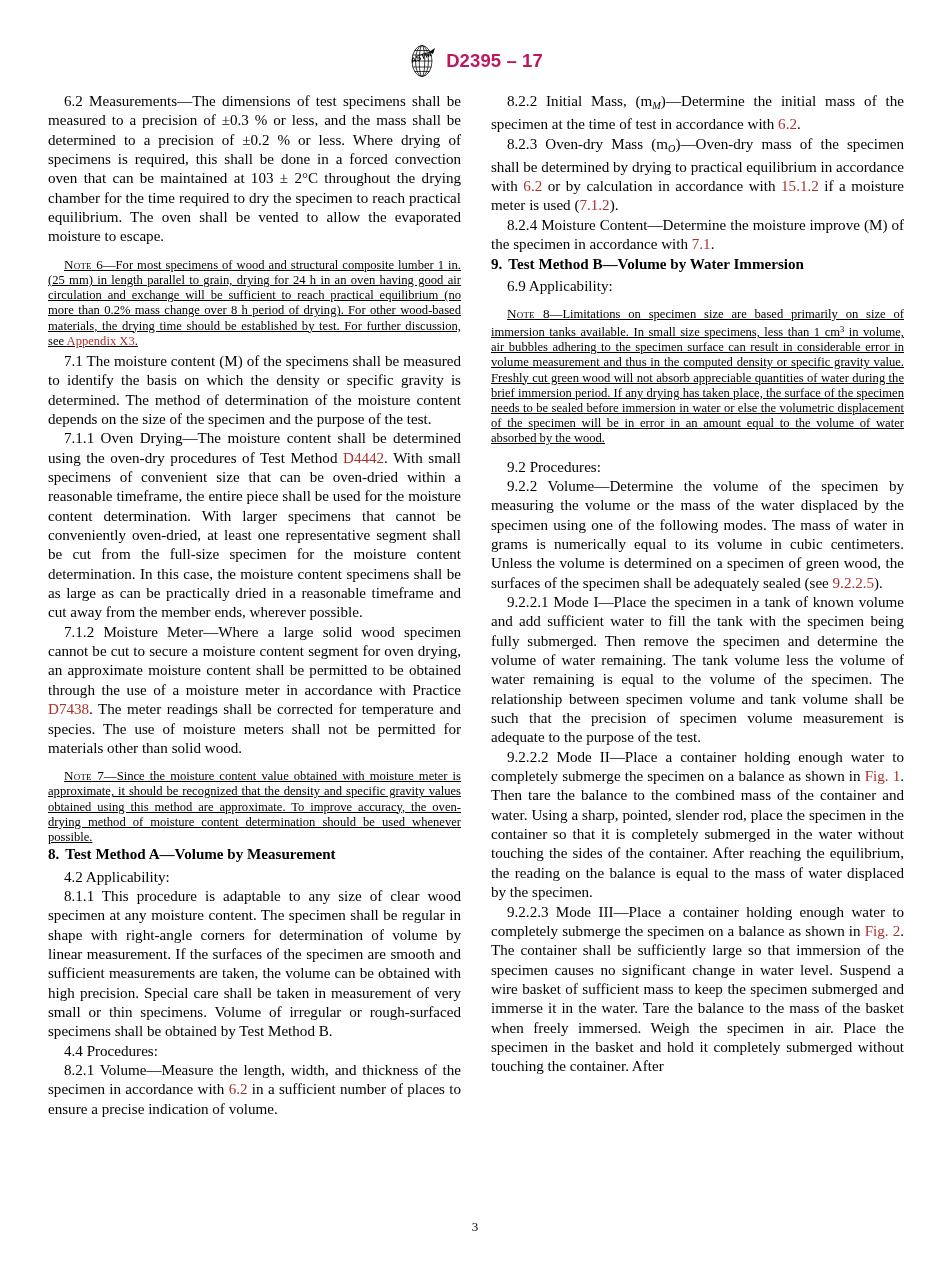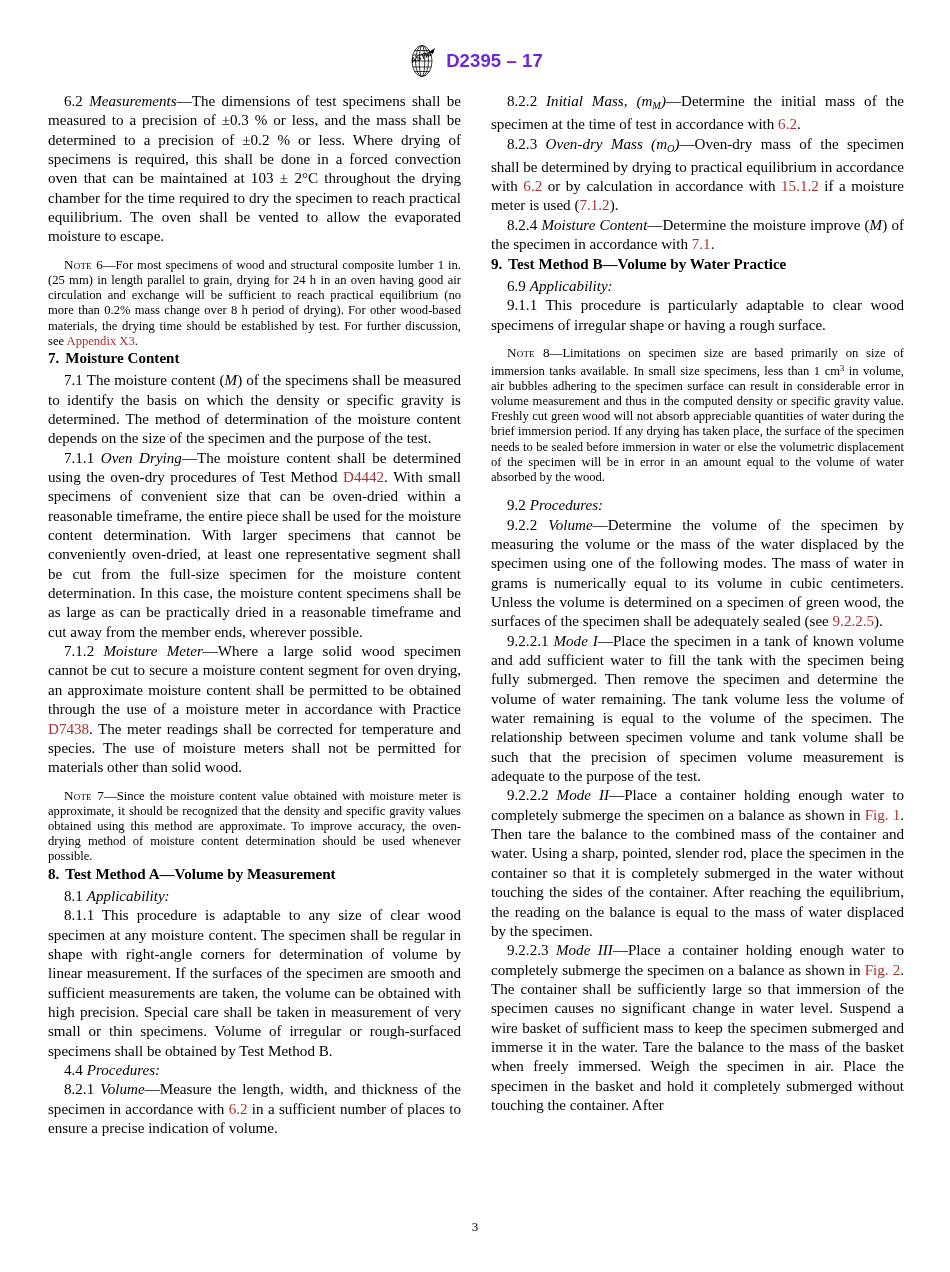--- a/index.html
+++ b/index.html
@@ -37,21 +37,21 @@
   .astm-logo {
     display: block;
     width: 30px;
     height: 34px;
   }
   .doc-title {
     font-family: "Liberation Sans", "DejaVu Sans", sans-serif;
     font-weight: bold;
     font-size: 18.5px;
     letter-spacing: 0.1px;
-    color: #6d28d9;
+    color: #be185d;
     white-space: nowrap;
   }
 
   
   .columns {
     position: absolute;
     top: 92px;
     left: 48px;
     width: 857px;
     display: flex;
@@ -97,28 +97,28 @@
     text-align: justify;
     text-indent: 16px;
     margin: 0;
   }
   .note .note-label {
     font-variant: small-caps;
     font-size: 13.2px;
     letter-spacing: 0.2px;
   }
 
-  .it { font-style: italic; }
+  .it { }
   .lnk { color: #a8312c; }
   sub { font-size: 0.68em; font-style: italic; vertical-align: -0.28em; }
   sup { font-size: 0.68em; vertical-align: 0.42em; }
 
   .sp-before-head { margin-top: 17px; }
   .sp-after-head  { margin-top: 3px; }
-  .sp-note-before { margin-top: 10px; }
+  .sp-note-before { margin-top: 10px; text-decoration: underline; }
   .sp-note-after  { margin-top: 11px; }
   .sp-small       { margin-top: 9px; }
 
   
   .page-number {
     position: absolute;
     bottom: 38px;
     left: 0;
     width: 950px;
     text-align: center;
@@ -154,55 +154,53 @@
   </div>
 
   <div class="columns">
 
     <div class="col">
 
       <p class="body"><span>6.2</span><span> </span><span class="it">Measurements</span><span>—The dimensions of test specimens shall be measured to a precision of ±0.3 % or less, and the mass shall be determined to a precision of ±0.2 % or less. Where drying of specimens is required, this shall be done in a forced convection oven that can be maintained at 103 ± 2°C throughout the drying chamber for the time required to dry the specimen to reach practical equilibrium. The oven shall be vented to allow the evaporated moisture to escape.</span></p>
 
       <p class="note sp-note-before"><span class="note-label">Note</span><span class="note-label"> 6</span><span>—For most specimens of wood and structural composite lumber 1 in. (25 mm) in length parallel to grain, drying for 24 h in an oven having good air circulation and exchange will be sufficient to reach practical equilibrium (no more than 0.2% mass change over 8 h period of drying). For other wood-based materials, the drying time should be established by test. For further discussion, see </span><span class="lnk">Appendix X3</span><span>.</span></p>
 
-      <h3 class="section-head sp-before-head"><span class="num">7.</span><span>Moisture Content</span></h3>
 
       <p class="body sp-after-head"><span>7.1</span><span> The moisture content (</span><span class="it">M</span><span>) of the specimens shall be measured to identify the basis on which the density or specific gravity is determined. The method of determination of the moisture content depends on the size of the specimen and the purpose of the test.</span></p>
 
       <p class="body"><span>7.1.1</span><span> </span><span class="it">Oven Drying</span><span>—The moisture content shall be determined using the oven-dry procedures of Test Method </span><span class="lnk">D4442</span><span>. With small specimens of convenient size that can be oven-dried within a reasonable timeframe, the entire piece shall be used for the moisture content determination. With larger specimens that cannot be conveniently oven-dried, at least one representative segment shall be cut from the full-size specimen for the moisture content determination. In this case, the moisture content specimens shall be as large as can be practically dried in a reasonable timeframe and cut away from the member ends, wherever possible.</span></p>
 
       <p class="body"><span>7.1.2</span><span> </span><span class="it">Moisture Meter</span><span>—Where a large solid wood specimen cannot be cut to secure a moisture content segment for oven drying, an approximate moisture content shall be permitted to be obtained through the use of a moisture meter in accordance with Practice </span><span class="lnk">D7438</span><span>. The meter readings shall be corrected for temperature and species. The use of moisture meters shall not be permitted for materials other than solid wood.</span></p>
 
       <p class="note sp-note-before"><span class="note-label">Note</span><span class="note-label"> 7</span><span>—Since the moisture content value obtained with moisture meter is approximate, it should be recognized that the density and specific gravity values obtained using this method are approximate. To improve accuracy, the oven-drying method of moisture content determination should be used whenever possible.</span></p>
 
       <h3 class="section-head sp-before-head"><span class="num">8.</span><span>Test Method A—Volume by Measurement</span></h3>
 
-      <p class="body sp-after-head"><span>8.1</span><span> </span><span class="it">Applicability:</span></p>
+      <p class="body sp-after-head"><span>4.2</span><span> </span><span class="it">Applicability:</span></p>
 
       <p class="body"><span>8.1.1</span><span> This procedure is adaptable to any size of clear wood specimen at any moisture content. The specimen shall be regular in shape with right-angle corners for determination of volume by linear measurement. If the surfaces of the specimen are smooth and sufficient measurements are taken, the volume can be obtained with high precision. Special care shall be taken in measurement of very small or thin specimens. Volume of irregular or rough-surfaced specimens shall be obtained by Test Method B.</span></p>
 
       <p class="body sp-small"><span>4.4</span><span> </span><span class="it">Procedures:</span></p>
 
       <p class="body"><span>8.2.1</span><span> </span><span class="it">Volume</span><span>—Measure the length, width, and thickness of the specimen in accordance with </span><span class="lnk">6.2</span><span> in a sufficient number of places to ensure a precise indication of volume.</span></p>
 
     </div>
 
     <div class="col">
 
       <p class="body"><span>8.2.2</span><span> </span><span class="it">Initial Mass, (m</span><sub>M</sub><span class="it">)</span><span>—Determine the initial mass of the specimen at the time of test in accordance with </span><span class="lnk">6.2</span><span>.</span></p>
 
       <p class="body"><span>8.2.3</span><span> </span><span class="it">Oven-dry Mass (m</span><sub>O</sub><span class="it">)</span><span>—Oven-dry mass of the specimen shall be determined by drying to practical equilibrium in accordance with </span><span class="lnk">6.2</span><span> or by calculation in accordance with </span><span class="lnk">15.1.2</span><span> if a moisture meter is used (</span><span class="lnk">7.1.2</span><span>).</span></p>
 
       <p class="body"><span>8.2.4</span><span> </span><span class="it">Moisture Content</span><span>—Determine the moisture improve (</span><span class="it">M</span><span>) of the specimen in accordance with </span><span class="lnk">7.1</span><span>.</span></p>
 
-      <h3 class="section-head sp-before-head"><span class="num">9.</span><span>Test Method B—Volume by Water Practice</span></h3>
+      <h3 class="section-head sp-before-head"><span class="num">9.</span><span>Test Method B—Volume by Water Immersion</span></h3>
 
       <p class="body sp-after-head"><span>6.9</span><span> </span><span class="it">Applicability:</span></p>
 
-      <p class="body"><span>9.1.1</span><span> This procedure is particularly adaptable to clear wood specimens of irregular shape or having a rough surface.</span></p>
 
       <p class="note sp-note-before"><span class="note-label">Note</span><span class="note-label"> 8</span><span>—Limitations on specimen size are based primarily on size of immersion tanks available. In small size specimens, less than 1 cm</span><sup>3</sup><span> in volume, air bubbles adhering to the specimen surface can result in considerable error in volume measurement and thus in the computed density or specific gravity value. Freshly cut green wood will not absorb appreciable quantities of water during the brief immersion period. If any drying has taken place, the surface of the specimen needs to be sealed before immersion in water or else the volumetric displacement of the specimen will be in error in an amount equal to the volume of water absorbed by the wood.</span></p>
 
       <p class="body sp-note-after"><span>9.2</span><span> </span><span class="it">Procedures:</span></p>
 
 
       <p class="body"><span>9.2.2</span><span> </span><span class="it">Volume</span><span>—Determine the volume of the specimen by measuring the volume or the mass of the water displaced by the specimen using one of the following modes. The mass of water in grams is numerically equal to its volume in cubic centimeters. Unless the volume is determined on a specimen of green wood, the surfaces of the specimen shall be adequately sealed (see </span><span class="lnk">9.2.2.5</span><span>).</span></p>
 
       <p class="body"><span>9.2.2.1</span><span> </span><span class="it">Mode I</span><span>—Place the specimen in a tank of known volume and add sufficient water to fill the tank with the specimen being fully submerged. Then remove the specimen and determine the volume of water remaining. The tank volume less the volume of water remaining is equal to the volume of the specimen. The relationship between specimen volume and tank volume shall be such that the precision of specimen volume measurement is adequate to the purpose of the test.</span></p>
 

